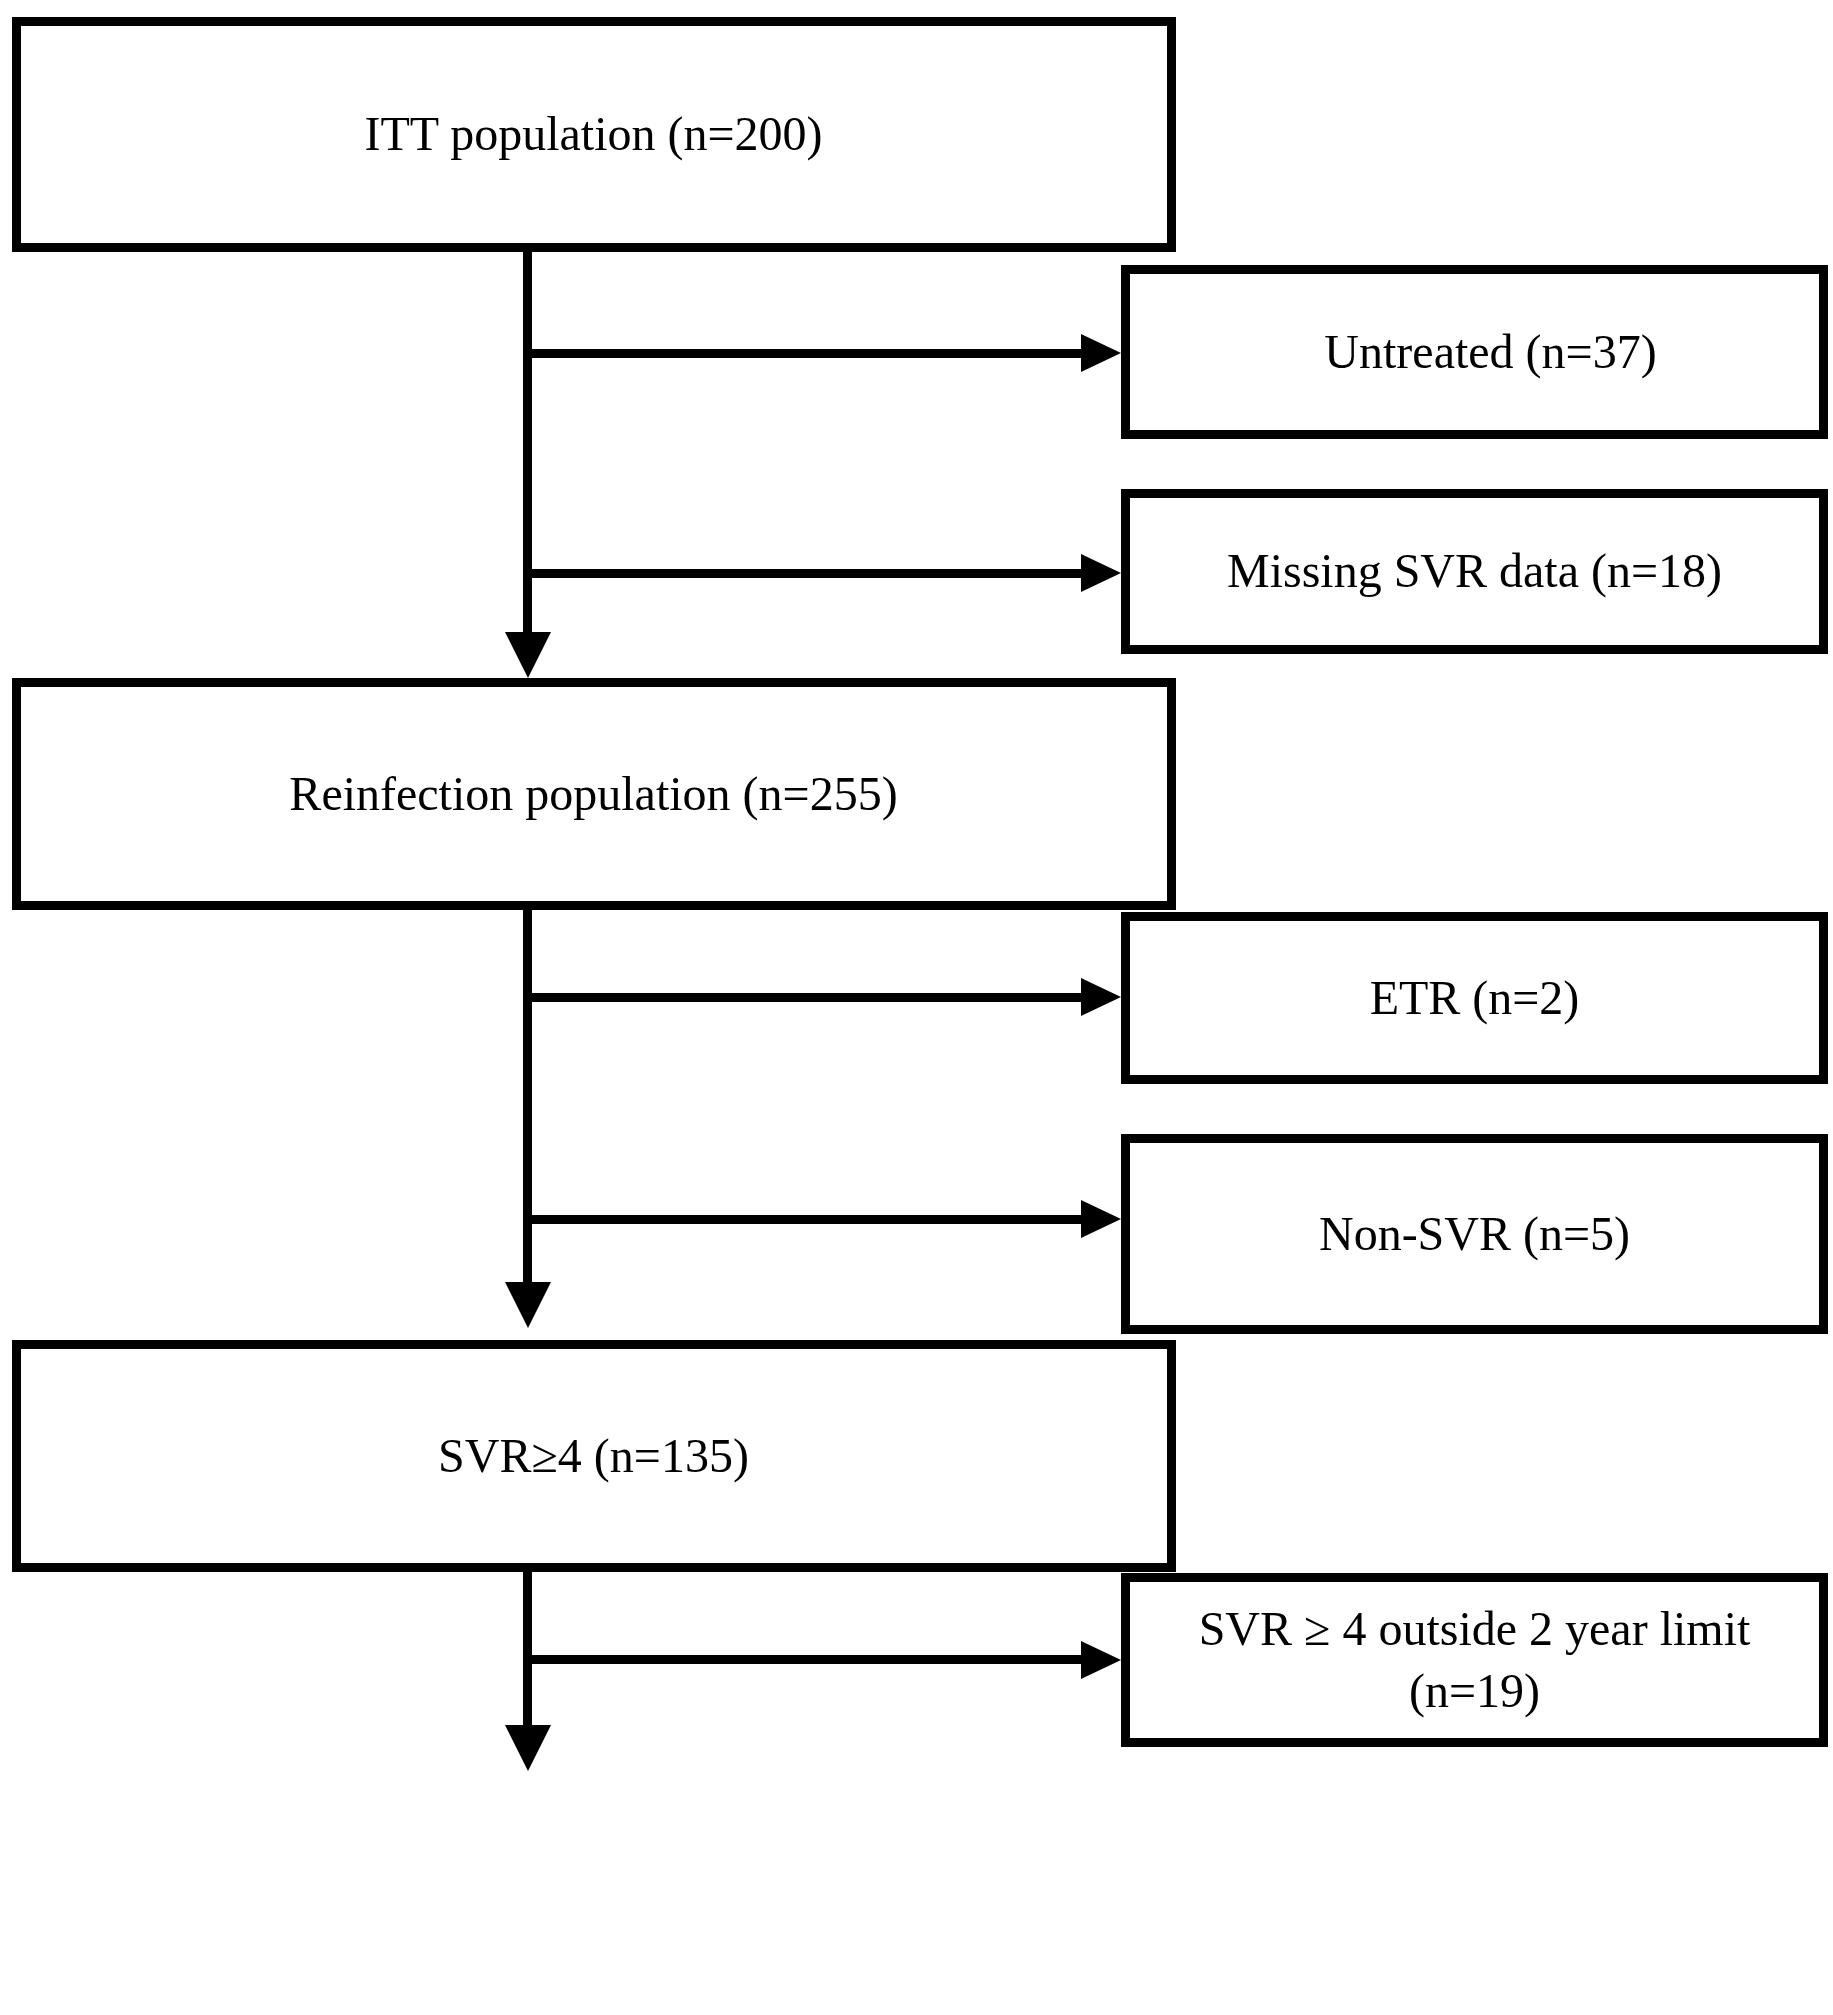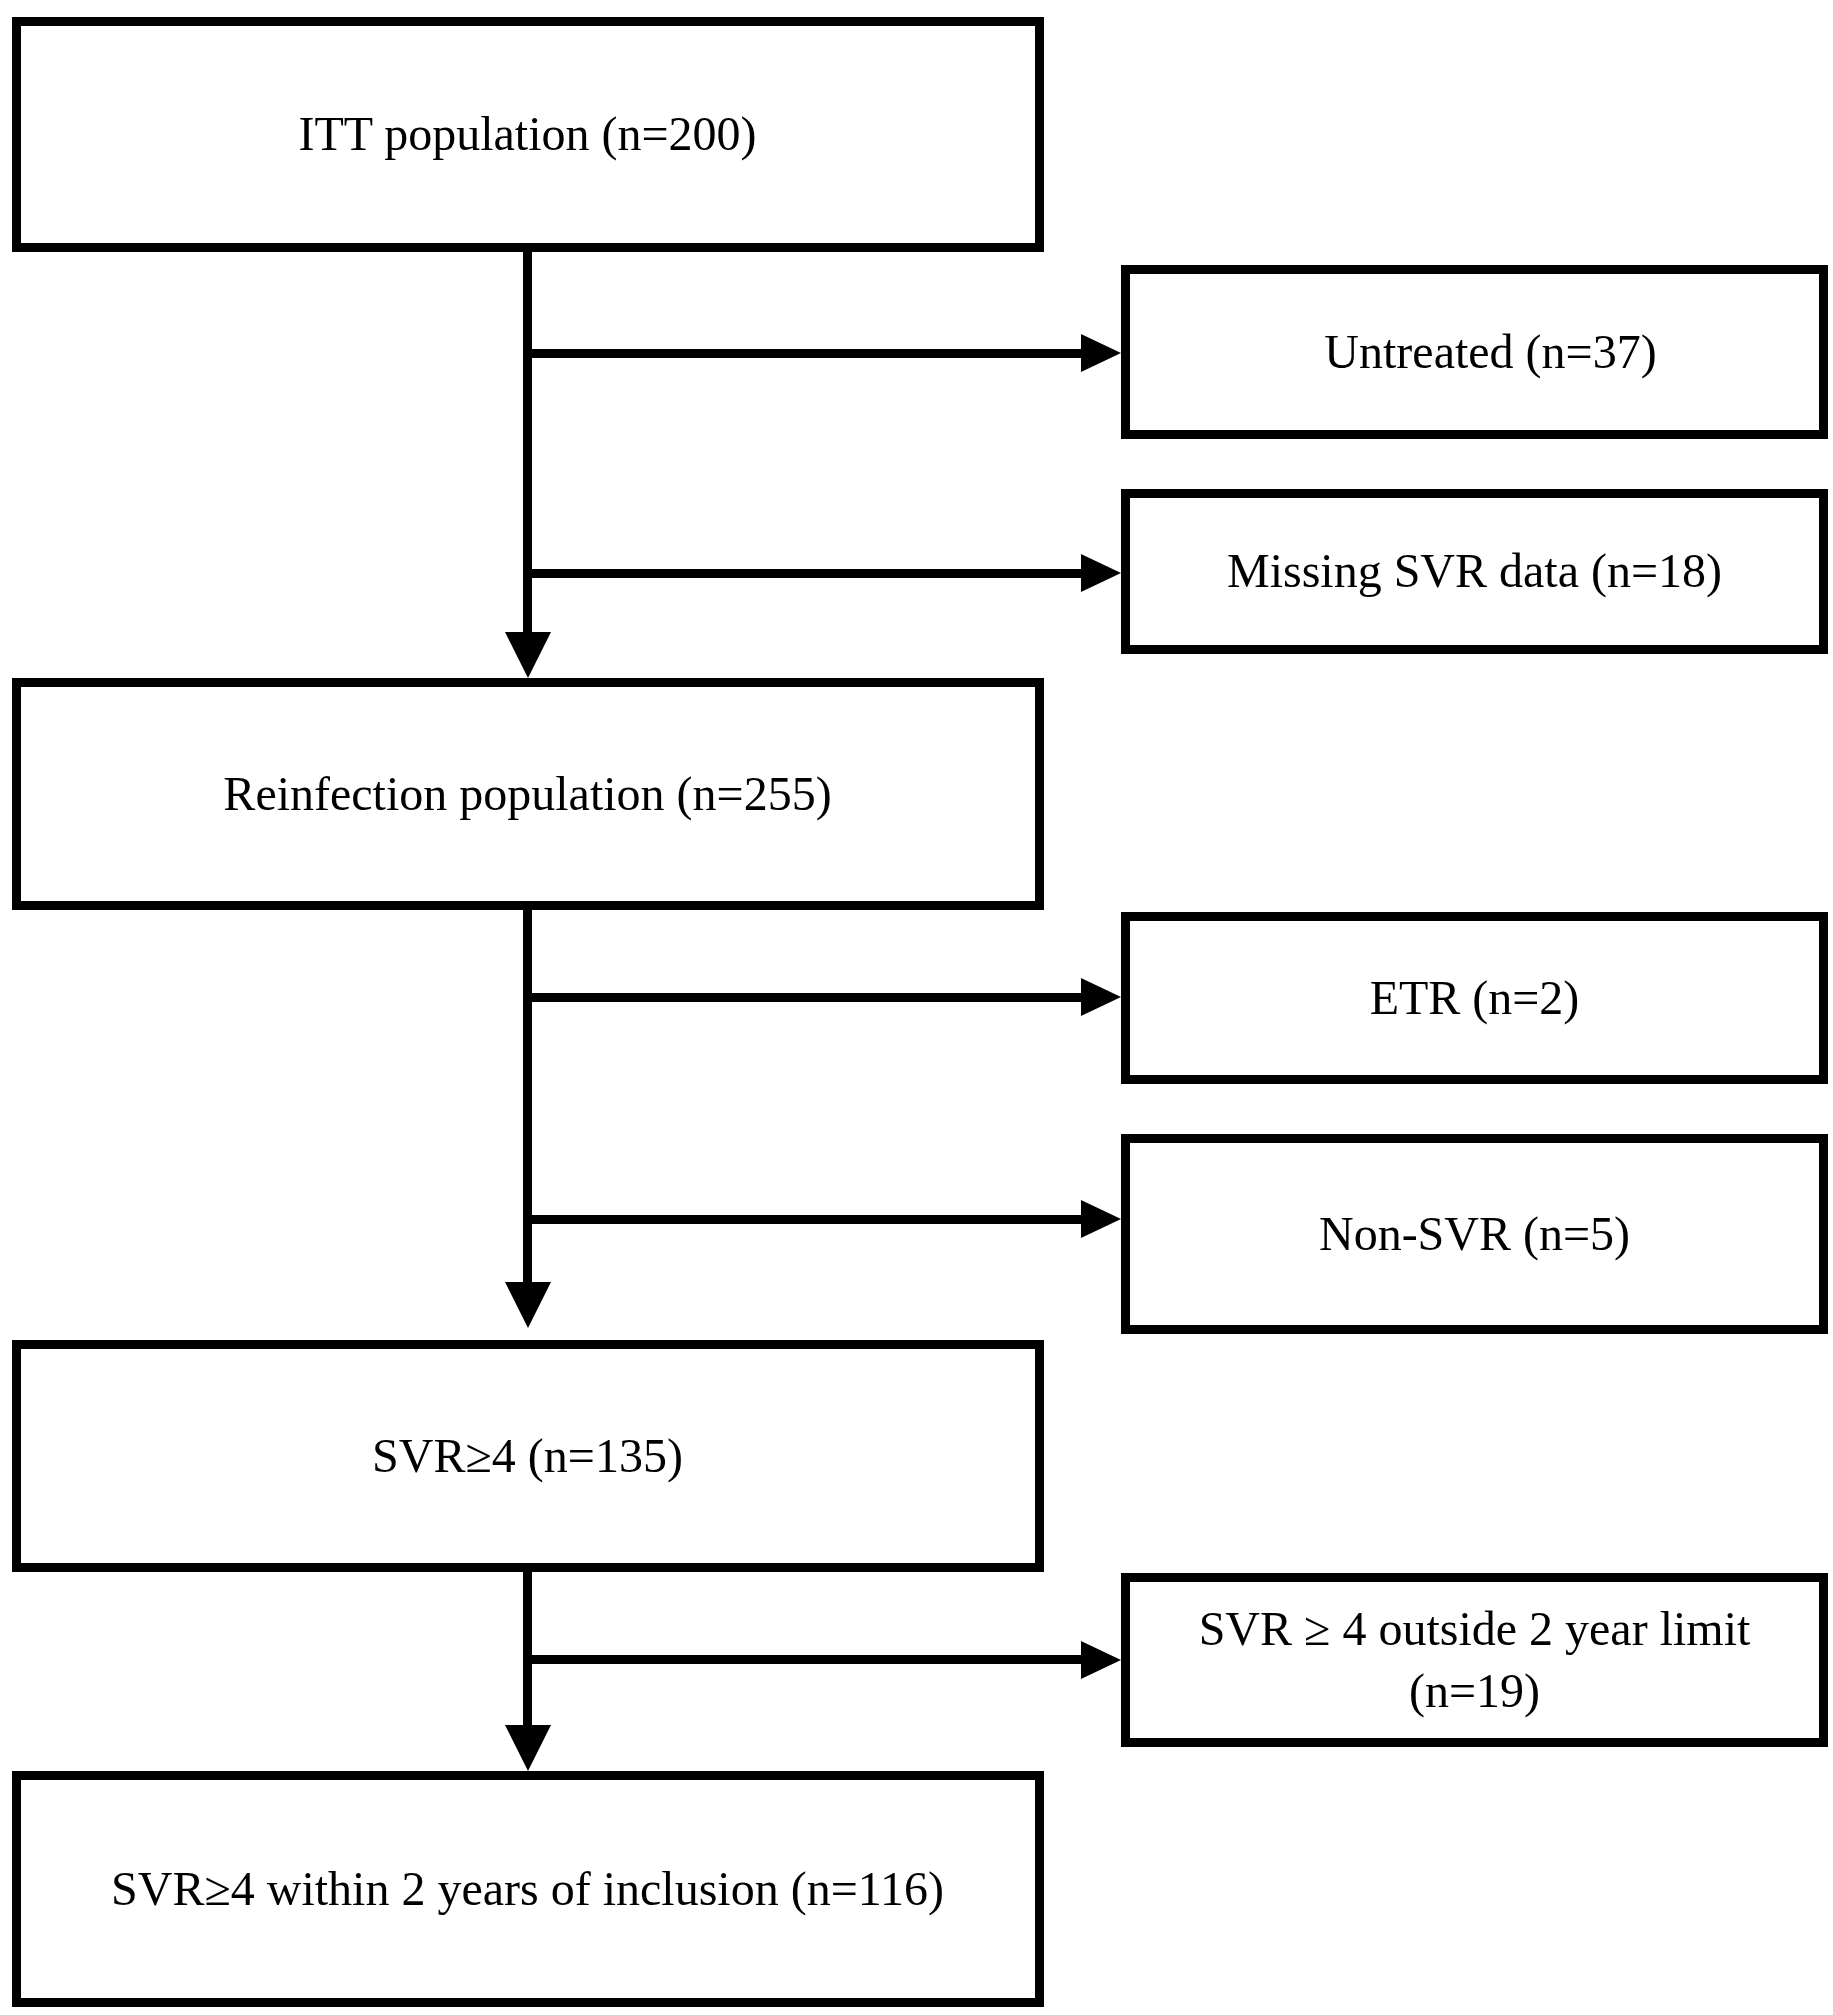--- a/index.html
+++ b/index.html
@@ -23,21 +23,21 @@
     display: flex;
     flex-direction: column;
     align-items: center;
     justify-content: center;
     text-align: center;
     font-size: 48px;
     line-height: 1.3;
   }
   .main-node {
     left: 11.5px;
-    width: 1032px;
+    width: 1164px;
   }
   .side-node {
     left: 1121px;
     width: 707px;
   }
   .line-v {
     position: absolute;
     left: 523px;
     width: 9.2px;
     background: #000000;
@@ -97,23 +97,20 @@
   </div>
 
   <div class="node main-node" style="top:678px; height:232px;">
     <span>Reinfection population (n=255)</span>
   </div>
 
   <div class="node main-node" style="top:1328px; height:232px;margin-top:12px;">
     <span>SVR≥4 (n=135)</span>
   </div>
 
-  <div class="node main-node" style="top:1771px; height:236px;">
-    <span>SVR≥4 within 2 years of inclusion (n=116)</span>
-  </div>
 
   <div class="node side-node" style="top:265px; height:174px;padding-left:32px;">
     <span>Untreated (n=37)</span>
   </div>
 
   <div class="node side-node" style="top:489px; height:165px;">
     <span>Missing SVR data (n=18)</span>
   </div>
 
   <div class="node side-node" style="top:912px; height:172px;">

